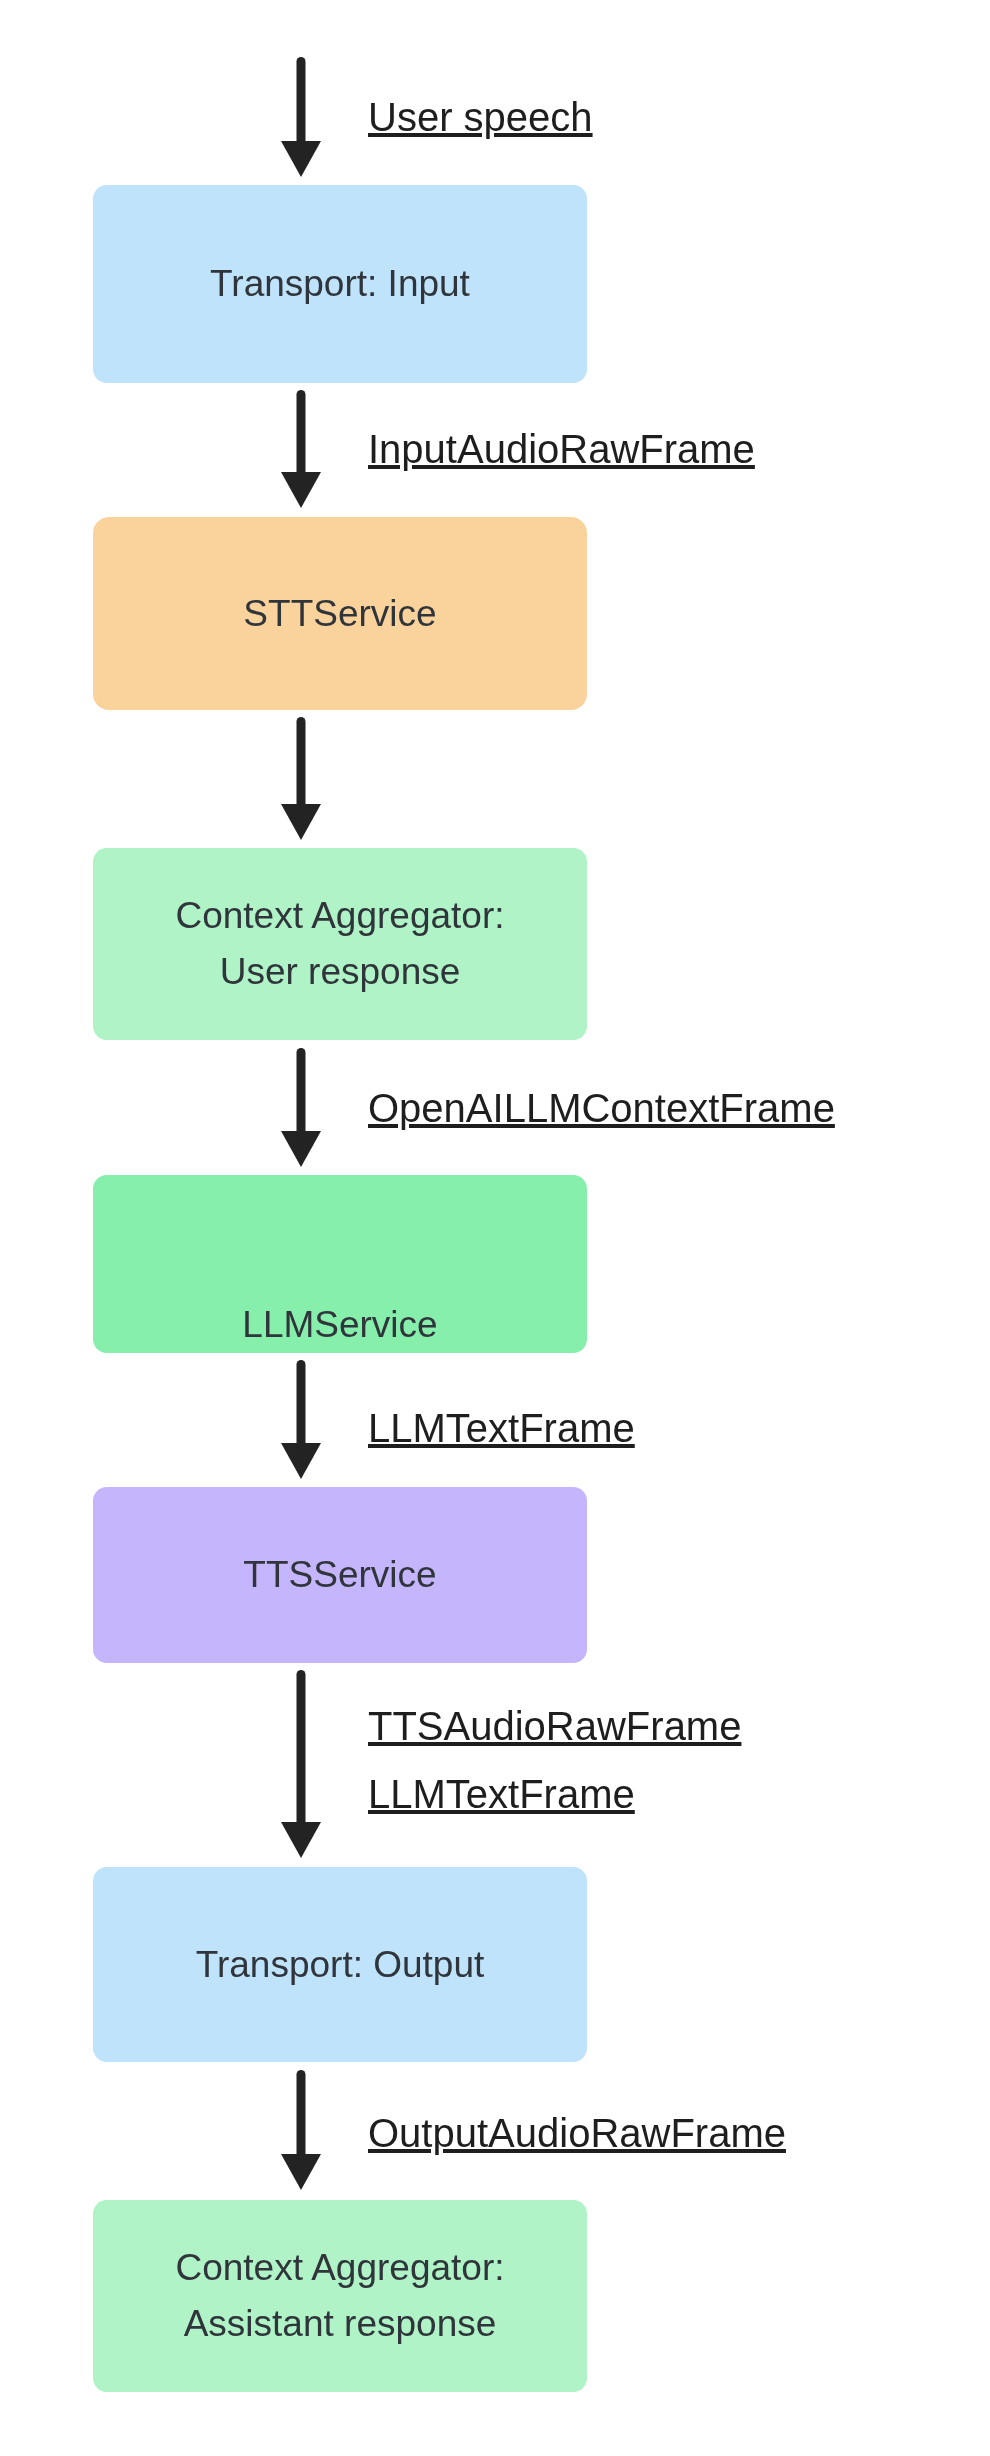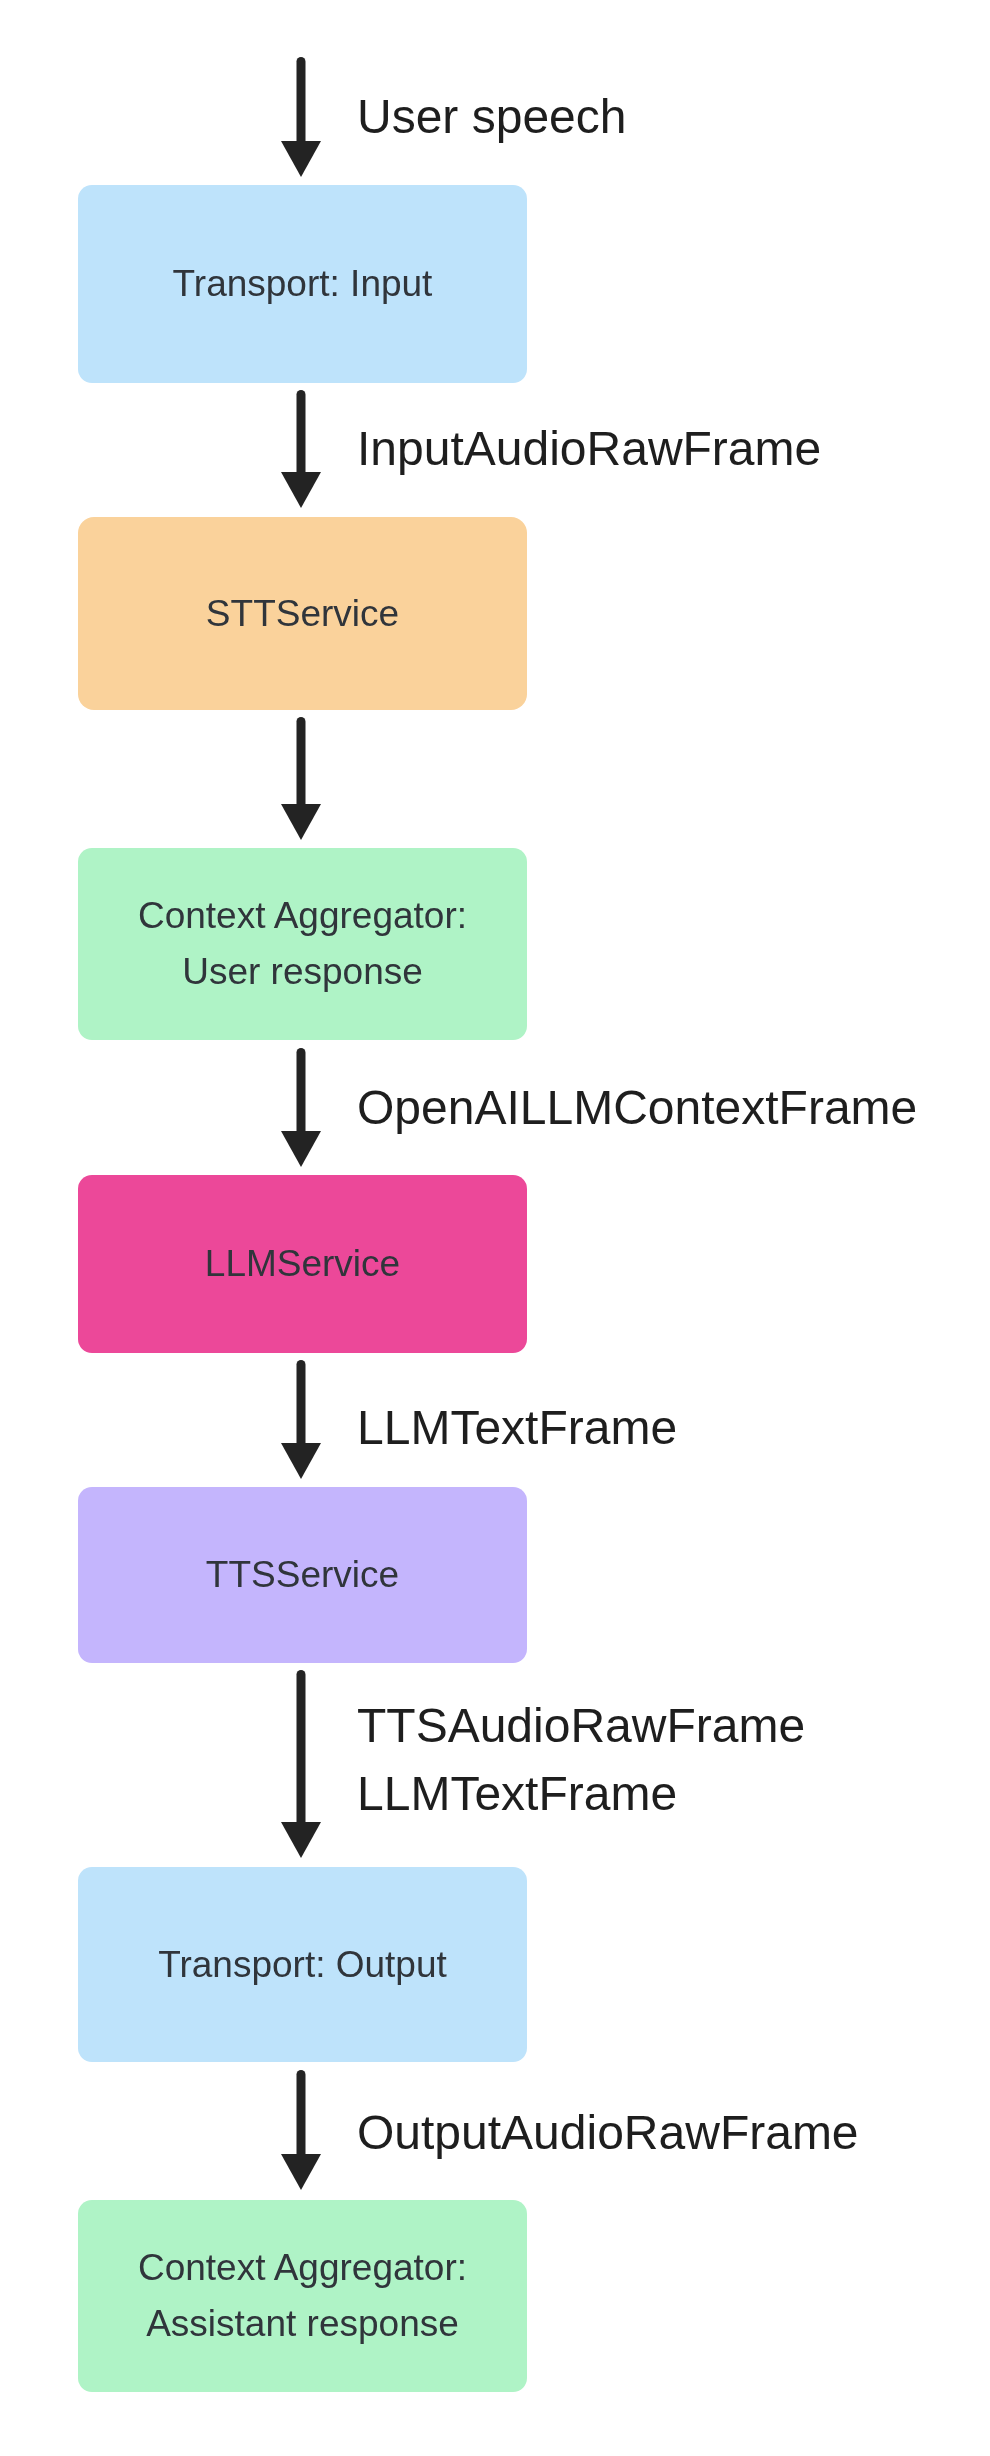--- a/index.html
+++ b/index.html
@@ -13,22 +13,22 @@
     width: 990px;
     height: 2456px;
     background: #ffffff;
     overflow: hidden;
     font-family: "Liberation Sans", "DejaVu Sans", sans-serif;
   }
 
   
   .node {
     position: absolute;
-    left: 78px;
-    width: 449px;
+    left: 93px;
+    width: 494px;
     border-radius: 14px;
     display: flex;
     flex-direction: column;
     align-items: center;
     justify-content: center;
     text-align: center;
     font-size: 37px;
     line-height: 56px;
     font-weight: 500;
     color: #30353b;
@@ -72,26 +72,27 @@
     width: 0;
     height: 0;
     border-left: 20px solid transparent;
     border-right: 20px solid transparent;
     border-top: 36px solid #232323;
   }
 
   
   .flow-label {
     position: absolute;
-    left: 357px;
-    font-size: 48px;
+    left: 368px;
+    font-size: 40px;
     line-height: 68px;
     font-weight: 500;
     color: #1e1e1e;
     white-space: nowrap;
+    text-decoration: underline;
   }
   .label-1 { top: 83px; }
   .label-2 { top: 415px; }
   .label-3 { top: 745px; }
   .label-4 { top: 1074px; }
   .label-5 { top: 1394px; }
   .label-6 { top: 1692px; }
   .label-7 { top: 2099px; }
 </style>
 </head>
@@ -134,21 +135,21 @@
   </div>
 
   <div class="arrow arrow-4">
     <div class="arrow-stem"></div>
     <div class="arrow-head"></div>
   </div>
   <div class="flow-label label-4">
     <div>OpenAILLMContextFrame</div>
   </div>
 
-  <div class="node node-4" style="background: #ec4899;">
+  <div class="node node-4" style="background: #86efac; justify-content: flex-end;">
     <span class="node-line">LLMService</span>
   </div>
 
   <div class="arrow arrow-5">
     <div class="arrow-stem"></div>
     <div class="arrow-head"></div>
   </div>
   <div class="flow-label label-5">
     <div>LLMTextFrame</div>
   </div>

